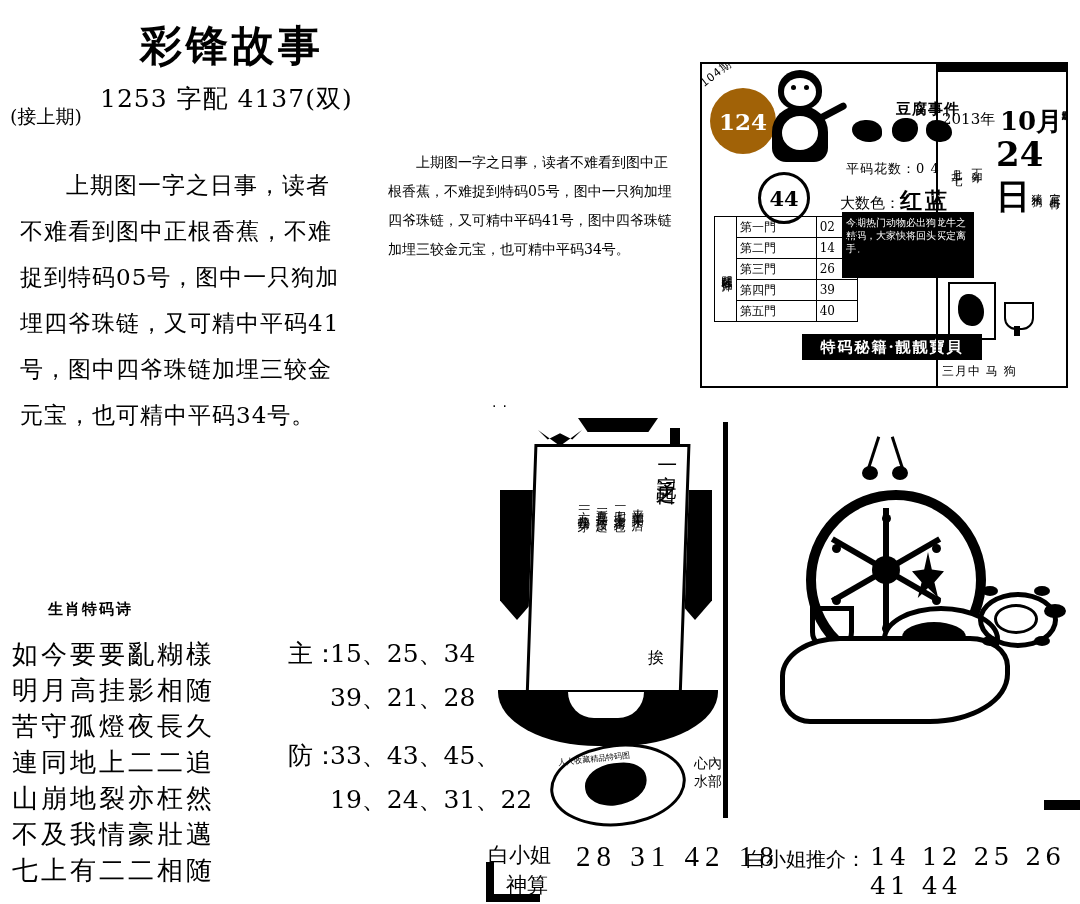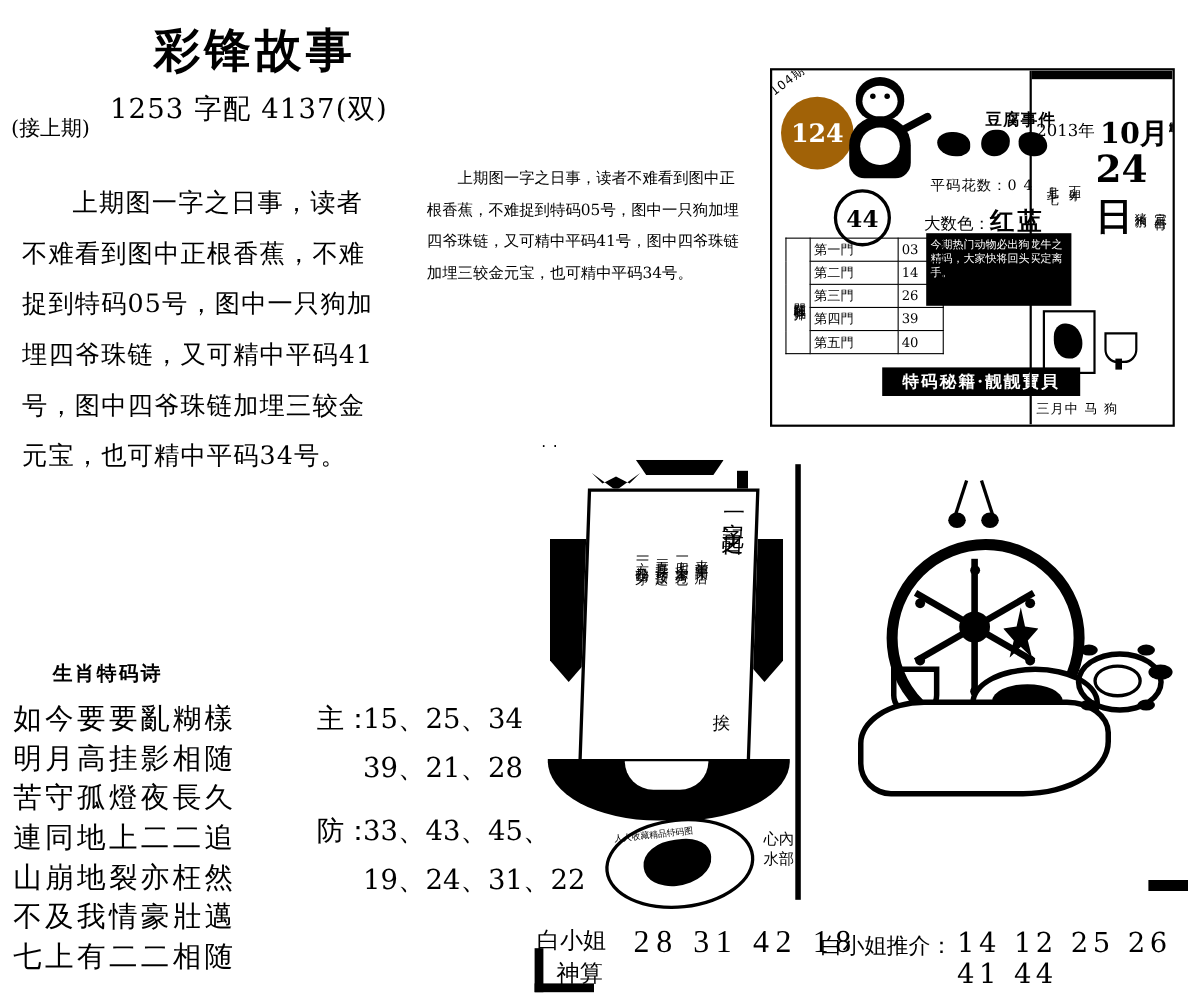--- a/index.html
+++ b/index.html
@@ -596,21 +596,21 @@
     width: 16px; height: 10px;
     background: #000;
     border-radius: 50%;
   }
 
   
   .poem-title {
     position: absolute;
     left: 48px; top: 600px;
     font-family: "DejaVu Serif", "Liberation Serif", serif;
-    font-size: 18px;
+    font-size: 15px;
     font-weight: bold;
     letter-spacing: 2px;
   }
   .poem-body {
     position: absolute;
     left: 12px; top: 636px;
     font-family: "DejaVu Serif", "Liberation Serif", serif;
     font-size: 26px;
     line-height: 36px;
     letter-spacing: 3px;
@@ -746,21 +746,21 @@
 
       <div class="banner">特码秘籍·靓靓寶貝</div>
 
       <table class="door-table">
         <tbody>
             <tr>
           <td class="lbl" rowspan="5">
             <span class="vert-label">門類旺碼推介</span>
           </td>
           <td>第一門</td>
-          <td>03</td>
+          <td>02</td>
         </tr>
         <tr>
           <td>第二門</td>
           <td>14</td>
         </tr>
         <tr>
           <td>第三門</td>
           <td>26</td>
         </tr>
         <tr>

